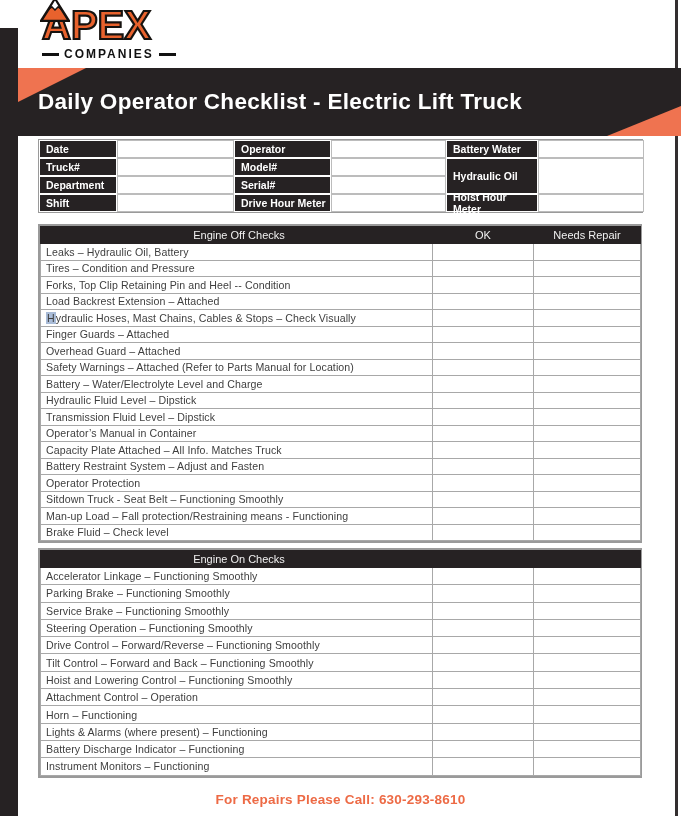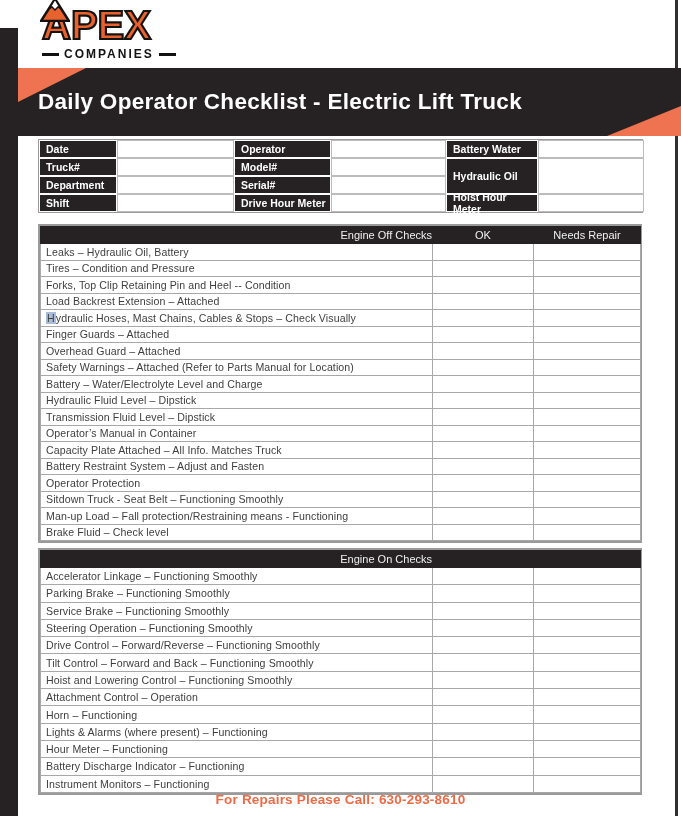--- a/index.html
+++ b/index.html
@@ -41,21 +41,21 @@
   .g2 .flabel{width:97px;} .g2 .finput{width:115px;}
   .g3 .flabel{width:92px;} .g3 .finput{width:106px;}
 
   
   .chk-wrap { position:absolute; left:38px; width:604px; border:2px solid #9a9a9a; background:#fff; }
   .chk-off { top:224px; } .chk-on { top:548px; }
   table.chk { width:100%; border-collapse:collapse; table-layout:fixed; }
   col.c-desc{ width:392px; } col.c-ok{ width:101px; } col.c-nr{ width:107px; }
   .chk th { background:var(--dark,#262223); color:#f0f0f0; font-size:11px; font-weight:normal;
             height:17px; padding:0; border:1px solid var(--dark,#262223); }
-  .chk th.h-desc { text-align:right; padding-left:5px; }
+  .chk th.h-desc { text-align:center; padding-left:5px; }
   .chk th.h-ok, .chk th.h-nr { text-align:center; border-left:1px solid #6e6a6b; }
   .chk td { border:1px solid #a8a8a8; padding:0; background:#fff; }
   .chk-off td { height:16.5px; }
   .chk-on  td { height:17.3px; }
   .chk td.desc { padding-left:5px; font-size:10.6px; color:#3e3e3e; letter-spacing:.1px;
                  white-space:nowrap; overflow:hidden; }
   .char-hi { display:inline-block; padding:0 1px; }
 
   
   .footer { position:absolute; left:0; top:792px; width:681px; text-align:center;
@@ -350,25 +350,20 @@
             <td class="ok-cell"></td>
             <td class="nr-cell"></td>
           </tr>
 
           <tr>
             <td class="desc">Lights &amp; Alarms (where present) – Functioning</td>
             <td class="ok-cell"></td>
             <td class="nr-cell"></td>
           </tr>
 
-          <tr>
-            <td class="desc">Hour Meter – Functioning</td>
-            <td class="ok-cell"></td>
-            <td class="nr-cell"></td>
-          </tr>
 
           <tr>
             <td class="desc">Battery Discharge Indicator – Functioning</td>
             <td class="ok-cell"></td>
             <td class="nr-cell"></td>
           </tr>
 
           <tr>
             <td class="desc">Instrument Monitors – Functioning</td>
             <td class="ok-cell"></td>

